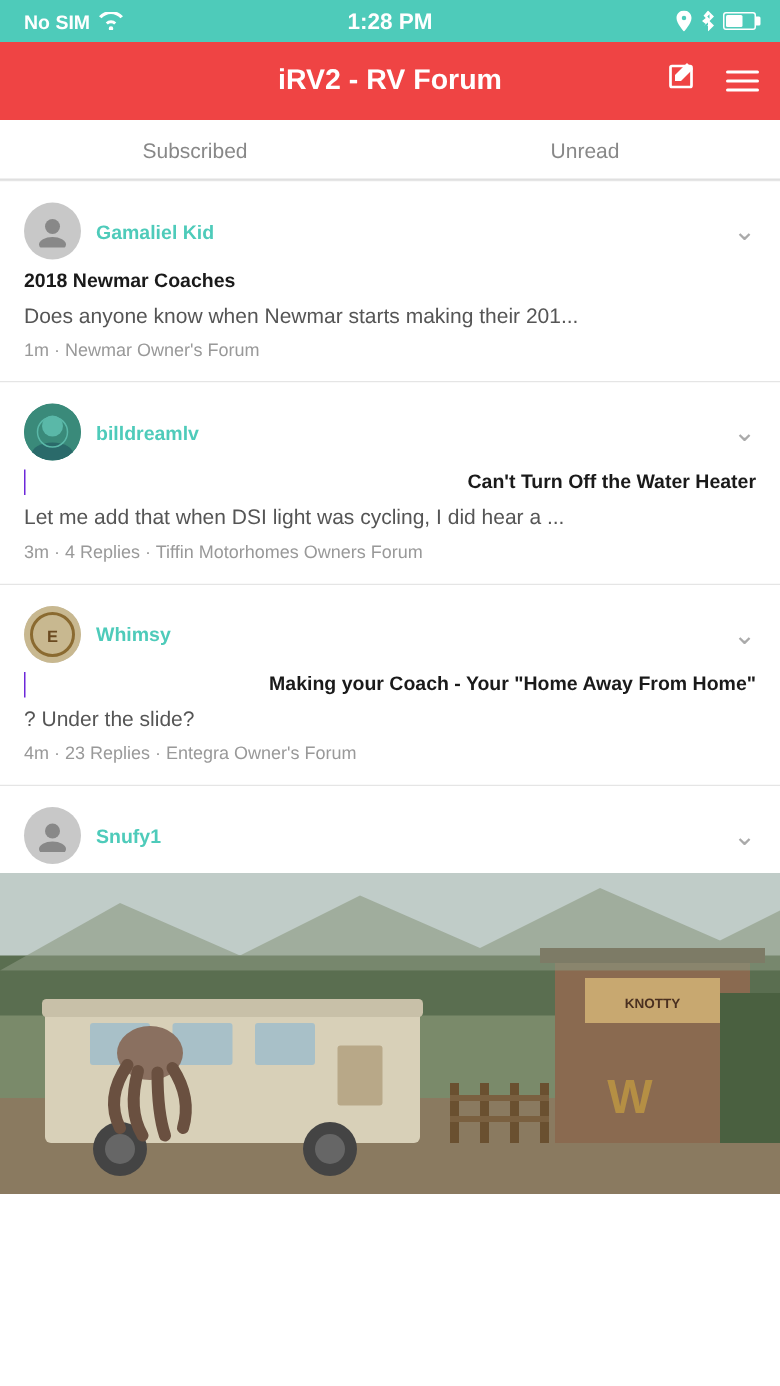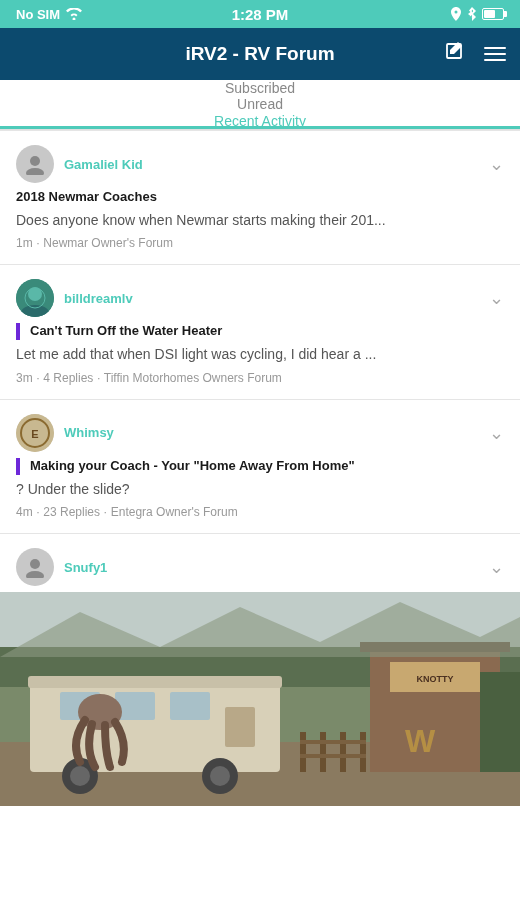--- a/index.html
+++ b/index.html
@@ -65,21 +65,21 @@
     .battery-fill {
       background: #fff;
       height: 8px;
       width: 55%;
       margin: 0 1px;
       border-radius: 1px;
     }
 
     
     .nav-bar {
-      background: #0c4a6e;
+      background: #ef4444;
       height: 52px;
       display: flex;
       align-items: center;
       justify-content: center;
       position: relative;
       padding: 0 16px;
     }
     .nav-title {
       font-size: 19px;
       font-weight: 600;
@@ -91,22 +91,21 @@
       display: flex;
       align-items: center;
       gap: 18px;
     }
 
     
     .tab-bar {
       display: flex;
       border-bottom: 1px solid #e0e0e0;
       background: #fff;
-      height: 50px;
-      flex-direction: column;
+      height: 40px;
     }
     .tab-item {
       flex: 1;
       display: flex;
       align-items: center;
       justify-content: center;
       font-size: 14px;
       color: #888;
       font-weight: 500;
       cursor: pointer;
@@ -186,23 +185,24 @@
 
     
     .post-title {
       font-size: 13px;
       font-weight: 700;
       color: #1a1a1a;
       margin: 4px 0 5px 0;
       line-height: 1.3;
     }
     .post-title.with-bar {
-      border-left: 4px solid #6d28d9;
+      border-left: 1px solid #6d28d9;
       padding-left: 10px;
       margin-left: 0;
+      text-align: right;
     }
     .post-excerpt {
       font-size: 14px;
       color: #555;
       line-height: 1.4;
       margin-bottom: 6px;
     }
     .post-meta {
       font-size: 12px;
       color: #999;
@@ -259,23 +259,20 @@
   </div>
 </div>
 
 <div class="tab-bar">
   <div class="tab-item">
     <span>Subscribed</span>
   </div>
   <div class="tab-item">
     <span>Unread</span>
   </div>
-  <div class="tab-item active">
-    <span>Recent Activity</span>
-  </div>
 </div>
 
 <div class="divider"></div>
 
 <div class="post-item">
   <div class="post-item-header">
     <div class="post-author-row">
       <div class="avatar-default">
         <svg width="22" height="22" viewBox="0 0 22 22">
           <circle cx="11" cy="8" r="5" fill="#888"></circle>

